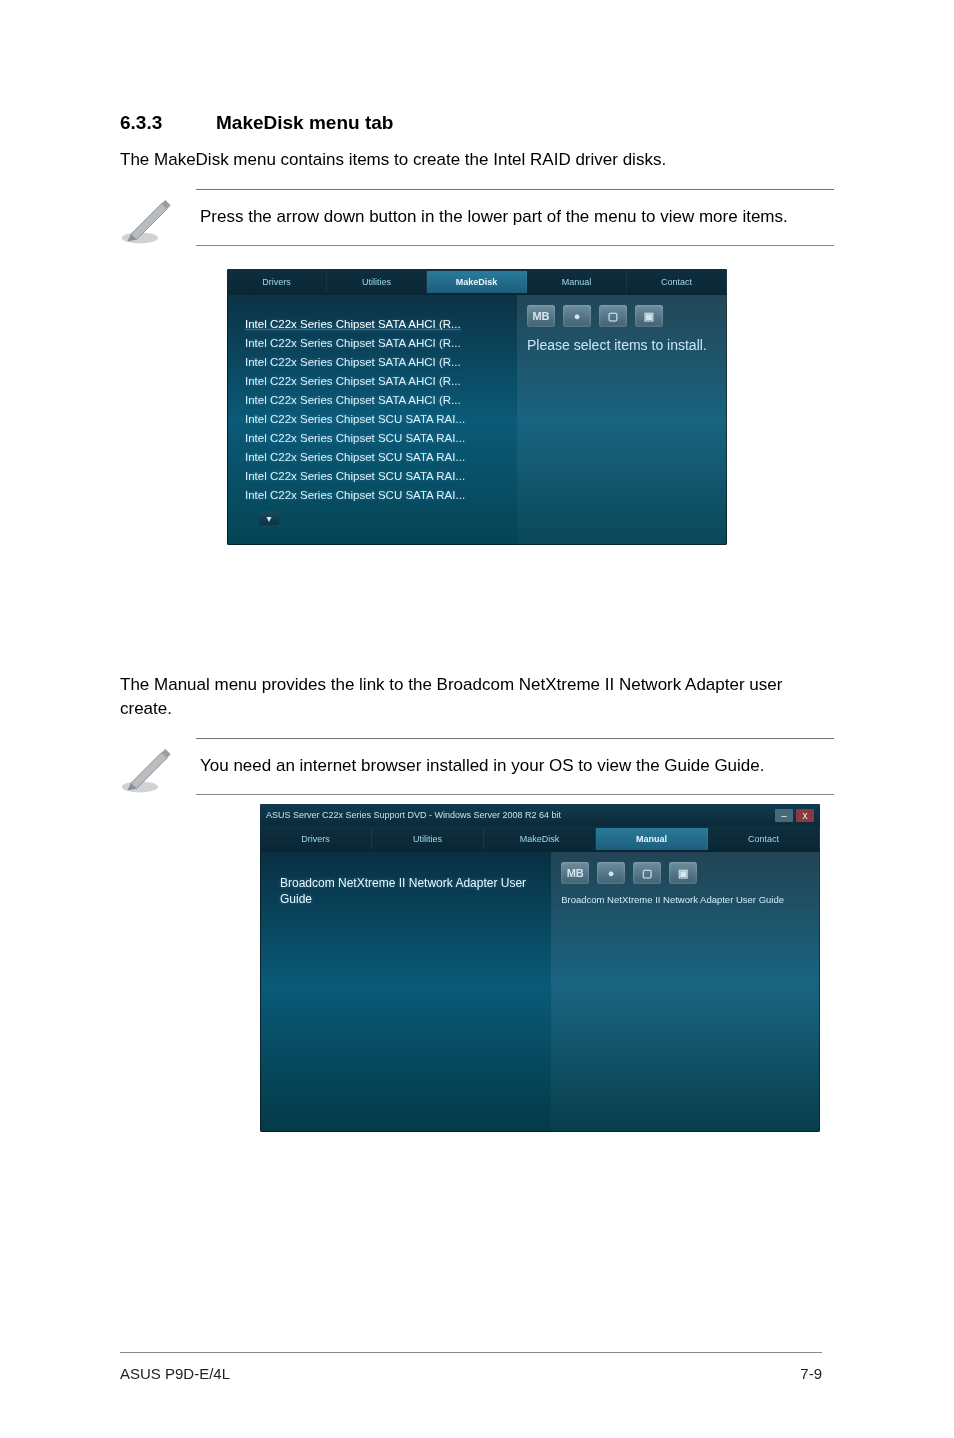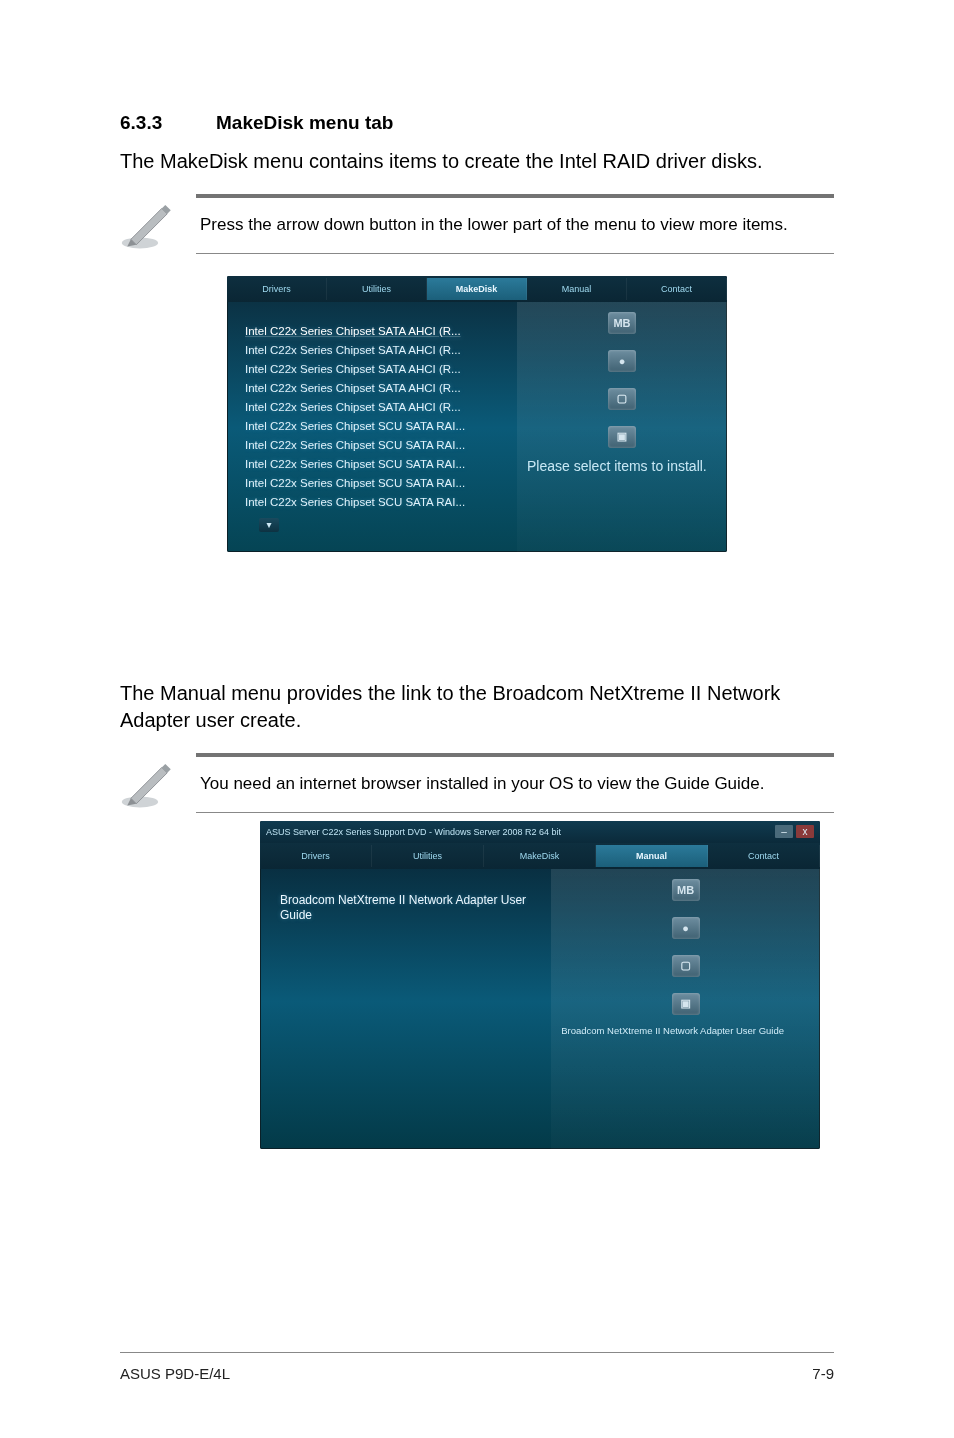--- a/index.html
+++ b/index.html
@@ -14,40 +14,40 @@
   .page {
     padding: 112px 120px 0 120px;
   }
   .section-heading {
     font-weight: bold;
     font-size: 19px;
     margin-bottom: 14px;
   }
   .section-heading .num { display:inline-block; width: 96px; }
   .body-text {
-    font-size: 20px;
+    font-size: 17px;
     line-height: 1.38;
     margin-bottom: 18px;
   }
   .note-row {
     display: flex;
     align-items: flex-start;
     gap: 18px;
     margin-bottom: 22px;
   }
   .note-row.tight { margin-bottom: 8px; }
   .pencil {
     width: 58px; height: 58px;
     flex: 0 0 58px;
     position: relative;
   }
   .pencil svg { width: 100%; height: 100%; }
   .note-box {
     flex: 1;
-    border-top: 4px solid #737373;
+    border-top: 1px solid #737373;
     border-bottom: 1px solid #888;
     padding: 16px 4px 16px 4px;
     font-size: 17px;
     line-height: 1.35;
   }
 
   
   .app-screenshot {
     margin: 0 auto 18px auto;
     position: relative;
@@ -88,21 +88,21 @@
   .mk-left {
     flex: 0 0 58%;
     padding: 20px 12px 12px 18px;
   }
   .mk-right {
     flex: 1;
     background: linear-gradient(180deg, rgba(255,255,255,0.10), rgba(255,255,255,0.02));
     padding: 10px 10px;
   }
   .badge-row {
-    display: flex; gap: 16px; align-items: center; margin-bottom: 10px; flex-direction: column;
+    display: flex; gap: 8px; align-items: center; margin-bottom: 10px;
   }
   .badge {
     width: 28px; height: 22px; border-radius: 3px;
     background: linear-gradient(#6e8ea0,#3f6172);
     display:flex; align-items:center; justify-content:center;
     font-size: 11px; font-weight: bold; color:#d5e5ee;
     box-shadow: inset 0 0 3px rgba(255,255,255,.3);
   }
   .side-hint {
     font-size: 14px; color: #c8e8f5;
@@ -165,21 +165,21 @@
   .mn-side {
     font-size: 9.5px; color:#d0ecf8;
   }
 
   .gap-large { height: 110px; }
 
   .footer {
     position: absolute;
     bottom: 56px;
     left: 120px;
-    right: 120px;
+    right: 132px;
     border-top: 1px solid #888;
     padding-top: 12px;
     display:flex; justify-content: space-between;
     font-size: 15px;
     color: #222;
   }
 </style>
 </head>
 <body>
 

